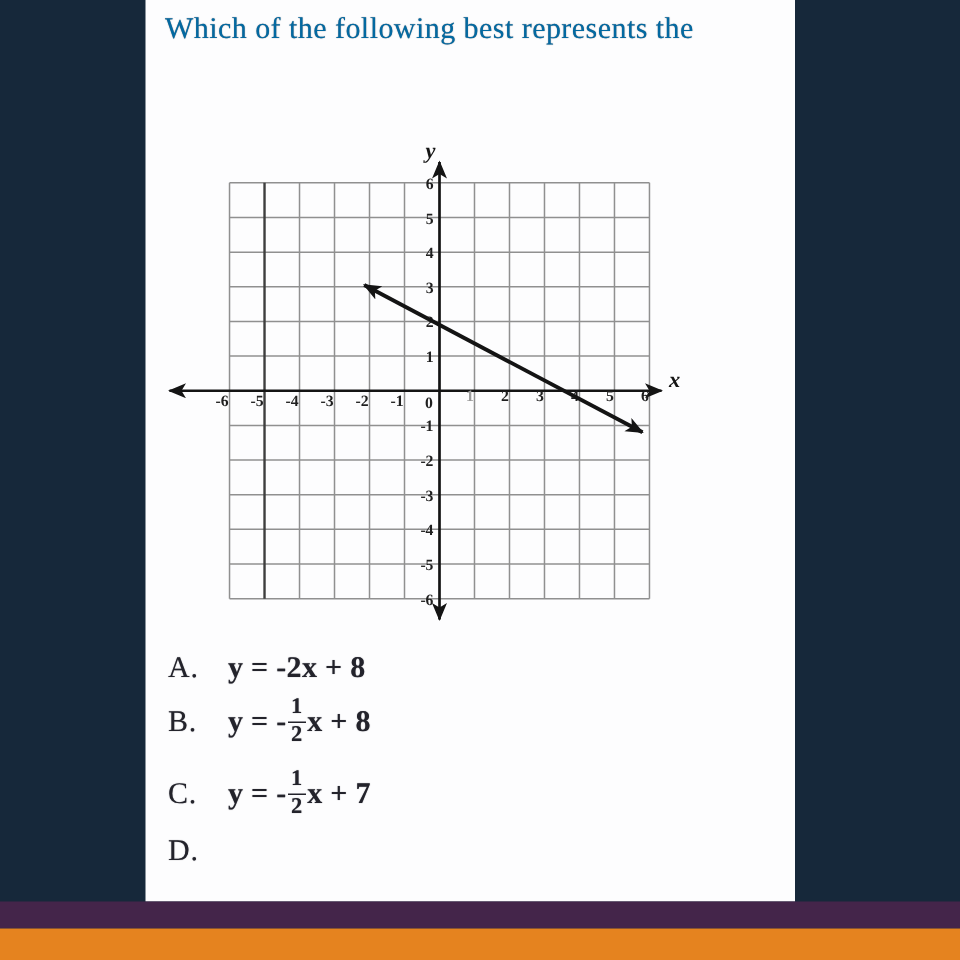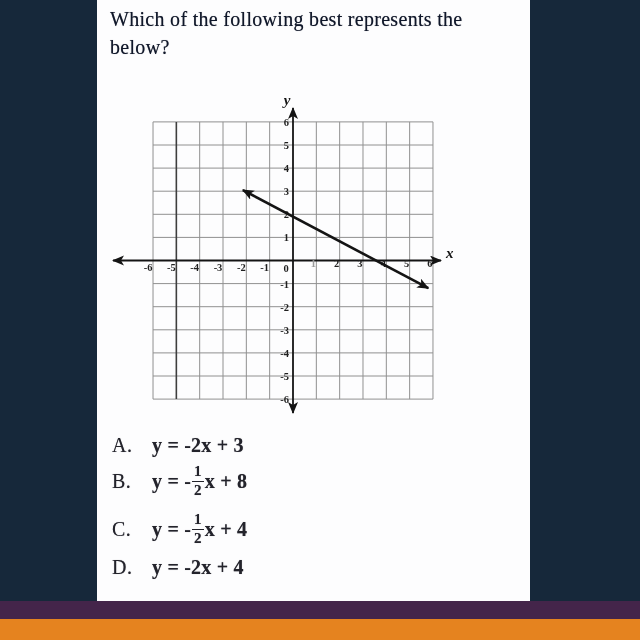--- a/index.html
+++ b/index.html
@@ -7,21 +7,21 @@
     width:640px;height:640px;position:relative;overflow:hidden;
     font-family:"Liberation Serif", serif;
   }
   .bg{position:absolute;inset:0;}
   .card{
     position:absolute;left:97px;top:0;width:433px;height:601px;
     background:#fdfdfe;
   }
   .question{
     position:absolute;left:13px;top:5px;width:412px;
-    font-size:20px;line-height:28px;color:#0f172a;
+    font-size:20px;line-height:28px;color:#0369a1;
     letter-spacing:.3px;
     text-shadow:0 0 .7px rgba(35,35,45,.6);
   }
   .graph-wrap{position:absolute;left:0;top:85px;width:433px;height:340px;}
   .choice-row{
     position:absolute;left:15px;display:flex;align-items:center;
     font-size:20px;color:#23232b;
     text-shadow:0 0 .7px rgba(35,35,45,.55);
   }
   .choice-label{width:40px;letter-spacing:.5px;}
@@ -39,21 +39,20 @@
 </style>
 </head>
 <body>
 
 <div class="bg" style="background: rgb(22, 40, 58);"></div>
 
 <div class="card" style="background: rgb(253, 253, 254);">
 
   <div class="question">
     <div>Which of the following best represents the</div>
-    <div>below?</div>
   </div>
 
   <div class="graph-wrap">
     <svg id="graph-svg" width="433" height="340" viewBox="0 0 433 340">
         <defs>
           <marker id="ah" markerUnits="userSpaceOnUse" markerWidth="14" markerHeight="12" refX="11" refY="5" orient="auto-start-reverse">
             <path d="M0,0 L12,5 L0,10 L3,5 Z" fill="#141414"></path>
           </marker>
         </defs>
         <line x1="56.02000000000001" y1="314.1" x2="335.98" y2="314.1" stroke="#909090" stroke-width="1"></line>
@@ -109,21 +108,21 @@
         <text x="192" y="271.9" text-anchor="end" font-size="10.5" font-weight="bold" fill="#1f1f1f">-4</text>
         <text x="192" y="295" text-anchor="end" font-size="10.5" font-weight="bold" fill="#1f1f1f">-5</text>
         <text x="192" y="318.1" text-anchor="end" font-size="10.5" font-weight="bold" fill="#1f1f1f">-6</text>
         <line x1="145.84050000000002" y1="105.045" x2="331.31399999999996" y2="203.22" stroke="#141414" stroke-width="2.6" marker-start="url(#ah)" marker-end="url(#ah)"></line>
       </svg>
   </div>
 
   <div class="choice-row" style="top:432px;height:26px;">
     <span class="choice-label">A.</span>
     <span class="choice-eq">
-      <span>y = -2x + 3</span>
+      <span>y = -2x + 8</span>
 
       <span></span>
     </span>
   </div>
 
   <div class="choice-row" style="top:458px;height:46px;">
     <span class="choice-label">B.</span>
     <span class="choice-eq">
       <span>y = -</span>
       <span class="frac">
@@ -135,29 +134,24 @@
   </div>
 
   <div class="choice-row" style="top:506px;height:46px;">
     <span class="choice-label">C.</span>
     <span class="choice-eq">
       <span>y = -</span>
       <span class="frac">
         <span class="num">1</span>
         <span class="den">2</span>
       </span>
-      <span>x + 4</span>
+      <span>x + 7</span>
     </span>
   </div>
 
   <div class="choice-row" style="top:554px;height:26px;">
     <span class="choice-label">D.</span>
-    <span class="choice-eq">
-      <span>y = -2x + 4</span>
-
-      <span></span>
-    </span>
   </div>
 
 </div>
 
 <div class="bar bar-purple" style="background: rgb(68, 37, 74);"></div>
 <div class="bar bar-orange" style="background: rgb(229, 131, 31);"></div>
 
 </body></html>

